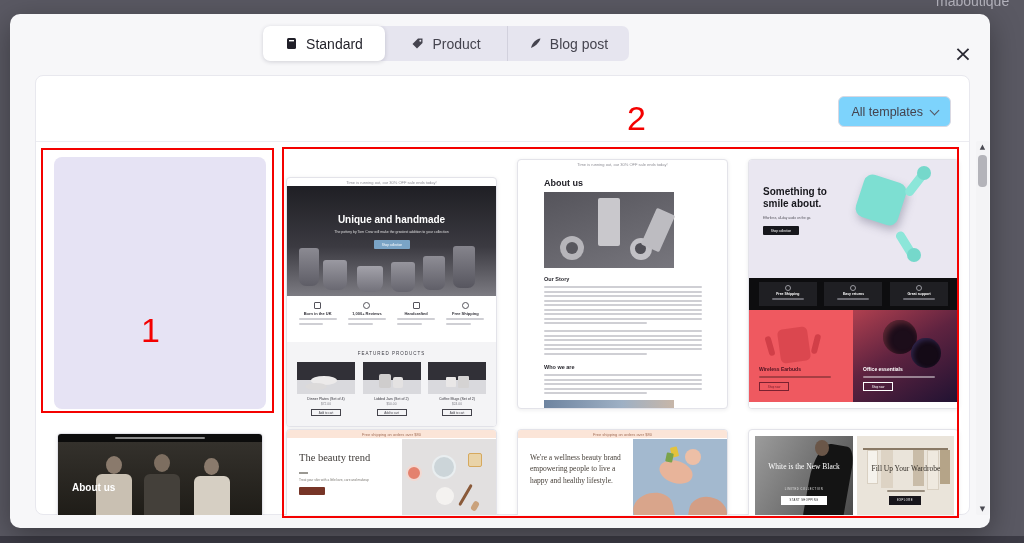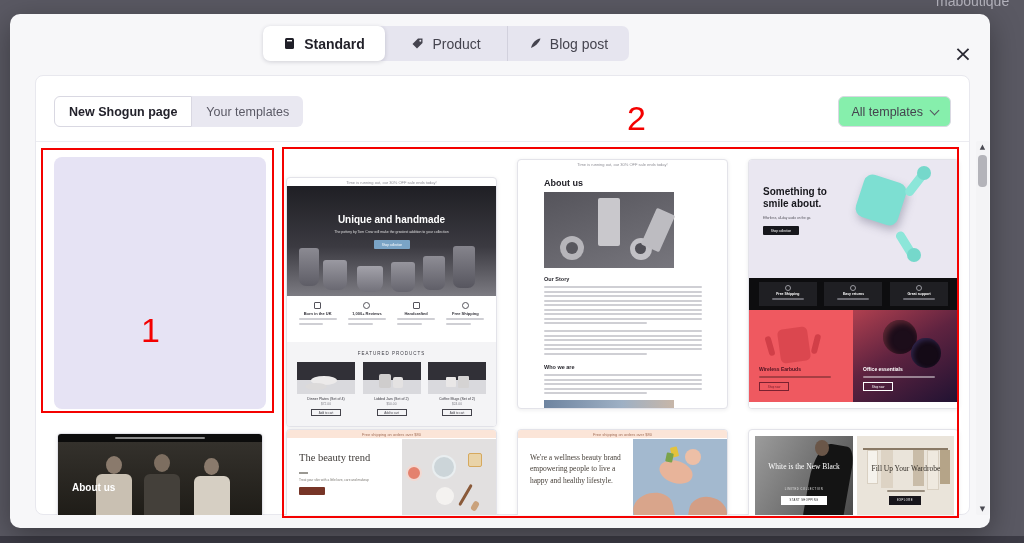--- a/index.html
+++ b/index.html
@@ -8,32 +8,32 @@
   .abs{position:absolute}
   .flexc{display:flex;align-items:center;justify-content:center}
 
   .bg-text{left:936px;top:-7px;font-size:14px;color:#b4b3bd;z-index:1}
 
   .modal{left:10px;top:14px;width:980px;height:514px;background:#f7f7f9;border-radius:10px;z-index:5;box-shadow:0 8px 30px rgba(0,0,0,.35)}
 
   
   .tabbar{left:253px;top:12px;height:35px;display:flex;background:#e6e5ef;border-radius:7px}
   .tab{width:122px;height:35px;display:flex;align-items:center;justify-content:center;gap:8px;font-size:14px;color:#45444f;cursor:pointer}
-  .tab.active{background:#ffffff;border-radius:7px;box-shadow:0 1px 4px rgba(40,40,60,.18);font-weight:700;color:#201f28}
+  .tab.active{background:#ffffff;border-radius:7px;box-shadow:0 1px 4px rgba(40,40,60,.18);font-weight:400;color:#201f28}
   .tab.sep{border-left:1px solid #d2d1dd}
   .tab svg{display:block}
 
   .close-btn{left:936px;top:22px;width:34px;height:34px;font-size:22px;color:#2a2933;display:flex;align-items:center;justify-content:center;cursor:pointer;background:none;border:none;font-family:"DejaVu Sans",sans-serif}
 
   
   .panel{left:25px;top:61px;width:935px;height:440px;background:#fff;border:1px solid #e8e8ee;border-radius:8px}
   .toggle{left:18px;top:20px;display:flex;height:31px}
   .toggle .t1{background:#fff;border:1px solid #d9d8e2;border-radius:6px 0 0 6px;font-weight:700;color:#23222b;font-size:12.5px;padding:0 14px;display:flex;align-items:center;cursor:pointer}
   .toggle .t2{background:#e9e8f1;border-radius:0 6px 6px 0;color:#5a5965;font-size:12.5px;padding:0 14px;display:flex;align-items:center;cursor:pointer}
-  .filter{right:18px;top:20px;height:31px;background:#86efac;border:1px solid #d9d8e2;border-radius:6px;font-size:12.5px;color:#44434e;padding:0 12px;display:flex;align-items:center;gap:8px;cursor:pointer}
+  .filter{right:18px;top:20px;height:31px;background:#7dd3fc;border:1px solid #d9d8e2;border-radius:6px;font-size:12.5px;color:#44434e;padding:0 12px;display:flex;align-items:center;gap:8px;cursor:pointer}
   .chev{width:7px;height:7px;border-right:1.6px solid #55545f;border-bottom:1.6px solid #55545f;transform:rotate(45deg);margin-top:-3px}
   .divider{left:0;top:65px;width:933px;height:1px;background:#ececf1}
   .scrollwrap{left:1px;top:66px;width:933px;height:373px;overflow:hidden}
 
   
   .sbar{left:966px;top:127px;width:13px;height:374px;background:#f4f4f6;border-radius:2px;z-index:8}
   .sarrow{width:13px;height:12px;font-size:7px;color:#4a4a52;display:flex;align-items:center;justify-content:center;font-family:"DejaVu Sans",sans-serif;cursor:pointer}
   .sthumb{left:2px;top:14px;width:9px;height:32px;background:#b4b4ba;border-radius:4px;cursor:pointer}
 
   
@@ -82,24 +82,20 @@
       <svg width="13" height="13" viewBox="0 0 13 13">
           <path d="M2 11 C3 6 7 2 11.5 1.5 C10 6 6 9.5 2 11 Z" fill="#45444f"></path>
         </svg>
       <span>Blog post</span>
     </div>
   </div>
 
   <button class="abs close-btn">×</button>
 
   <div class="abs panel">
-    <div class="abs toggle">
-      <div class="t1">New Shogun page</div>
-      <div class="t2">Your templates</div>
-    </div>
     <div class="abs filter">
       <span>All templates</span>
       <span class="chev"></span>
     </div>
     <div class="abs divider"></div>
 
     <div class="abs scrollwrap">
 
       <div class="abs blank-card">
       </div>

